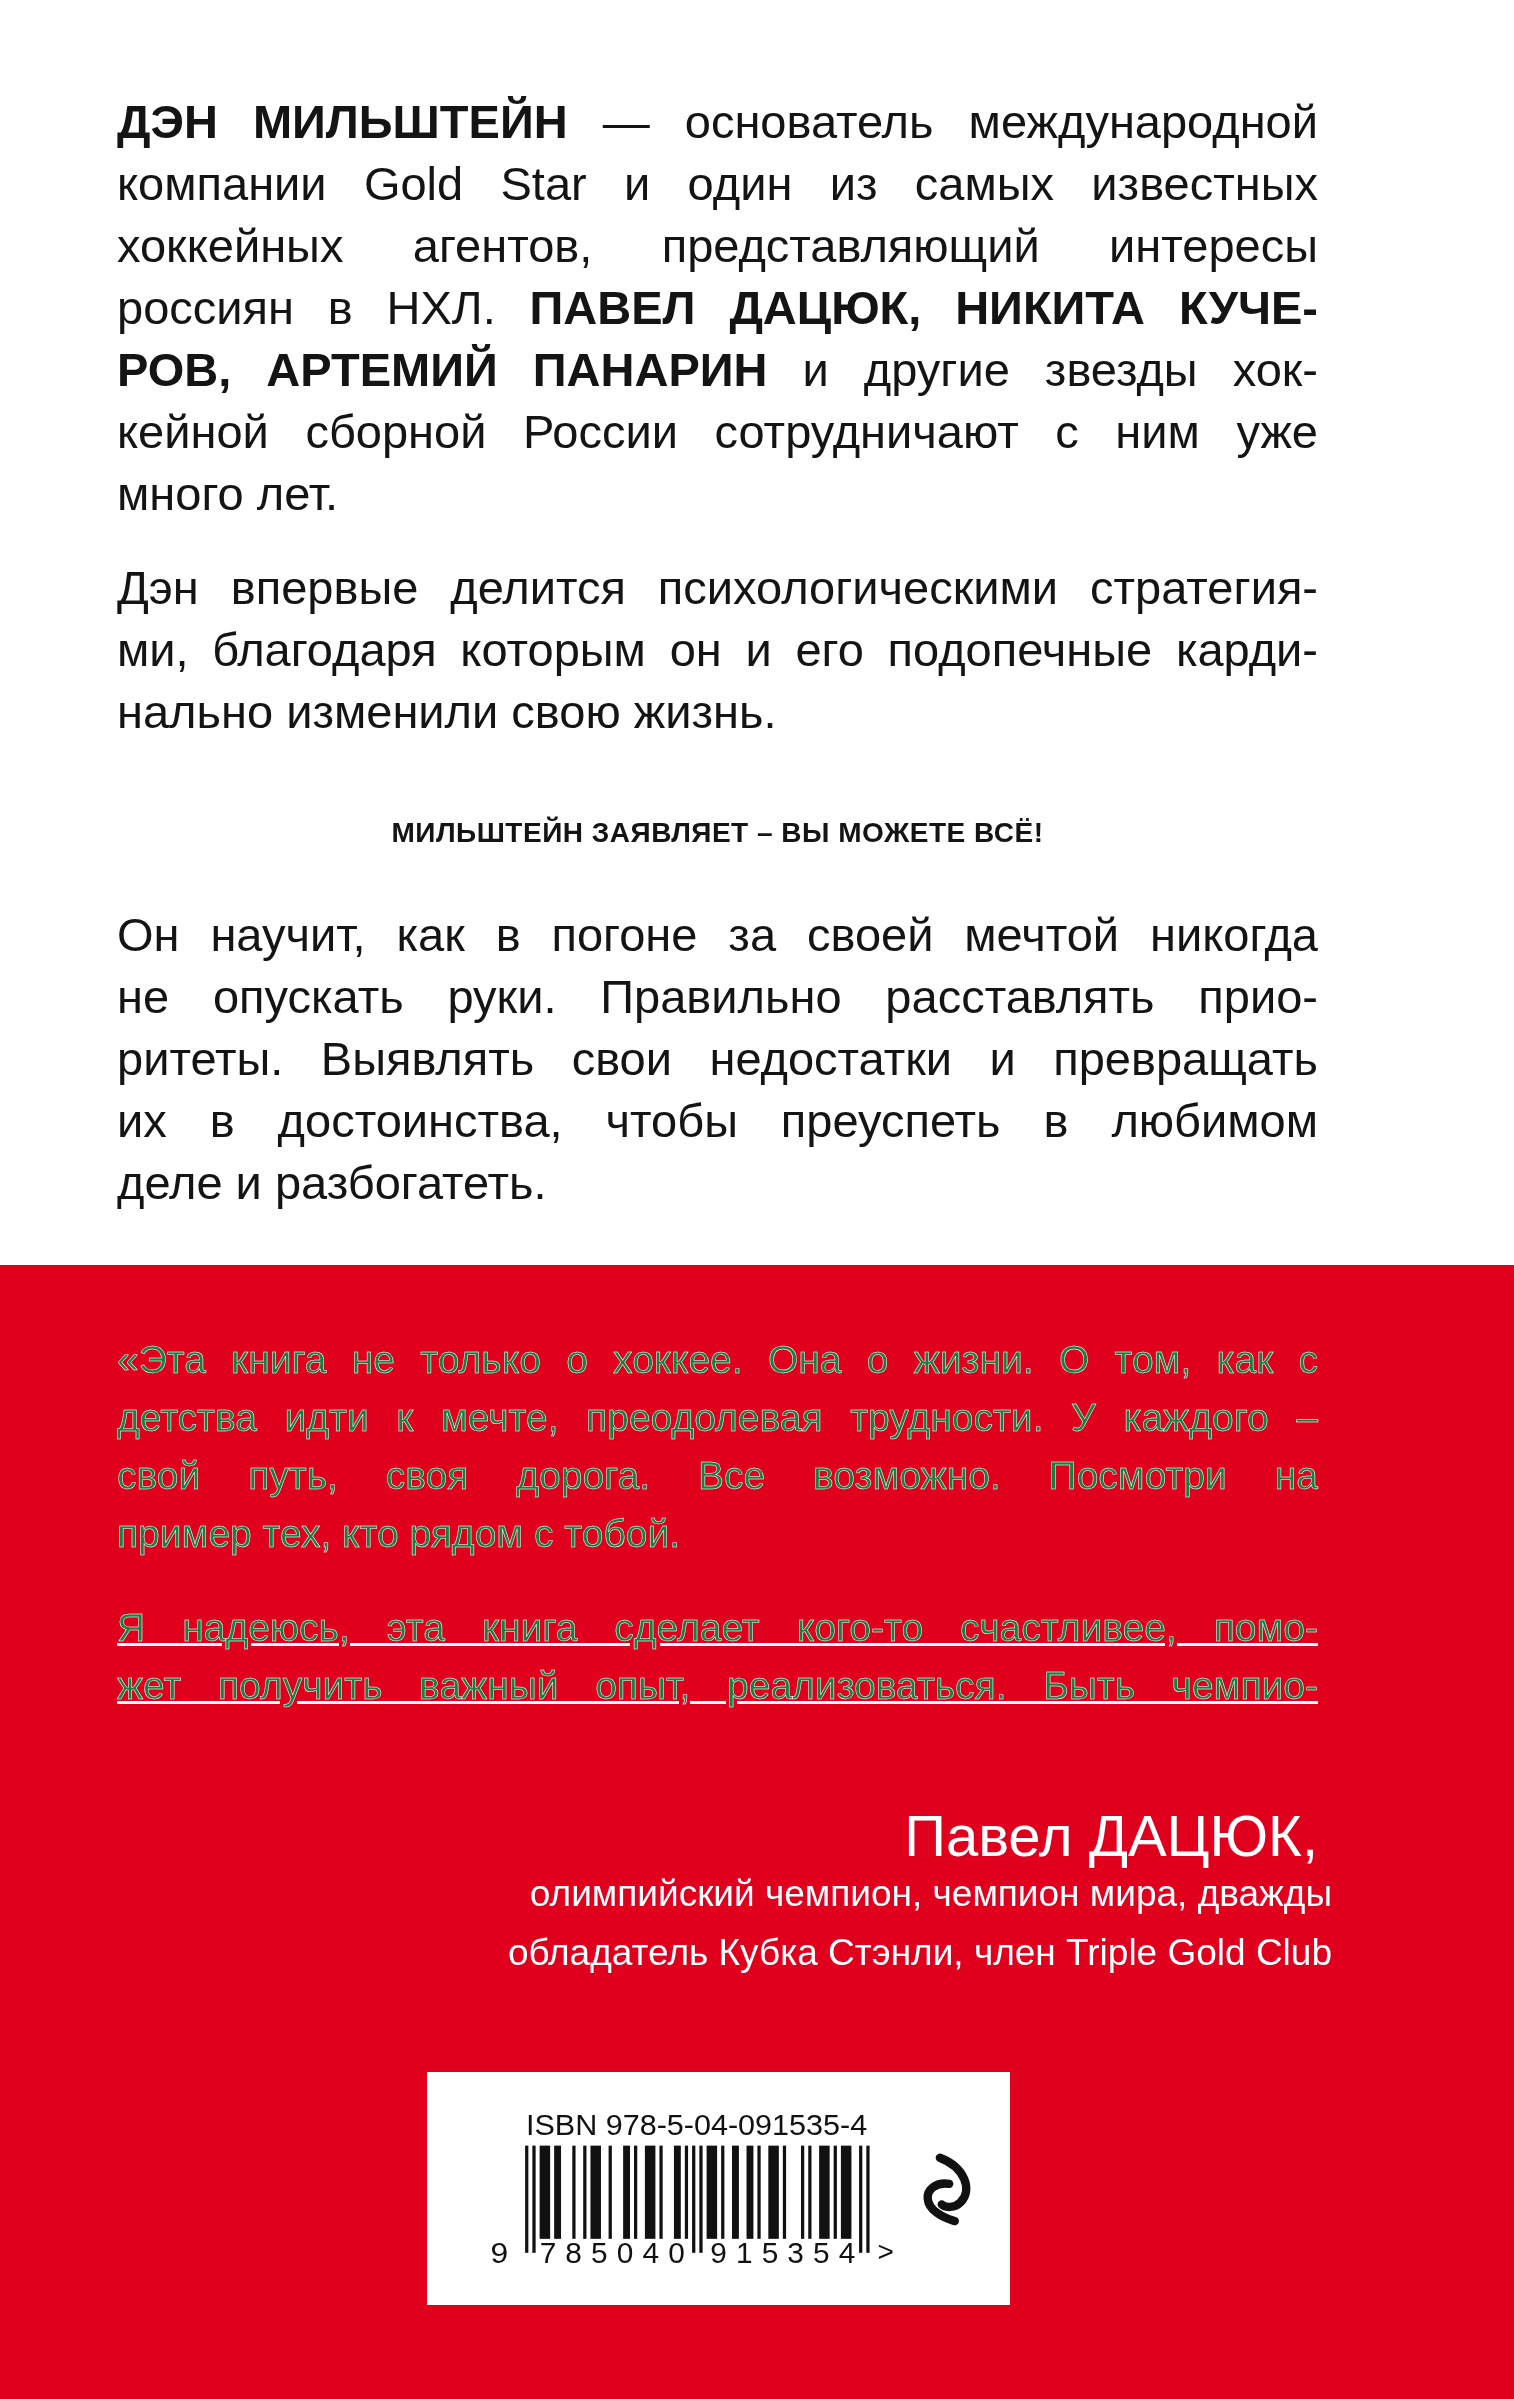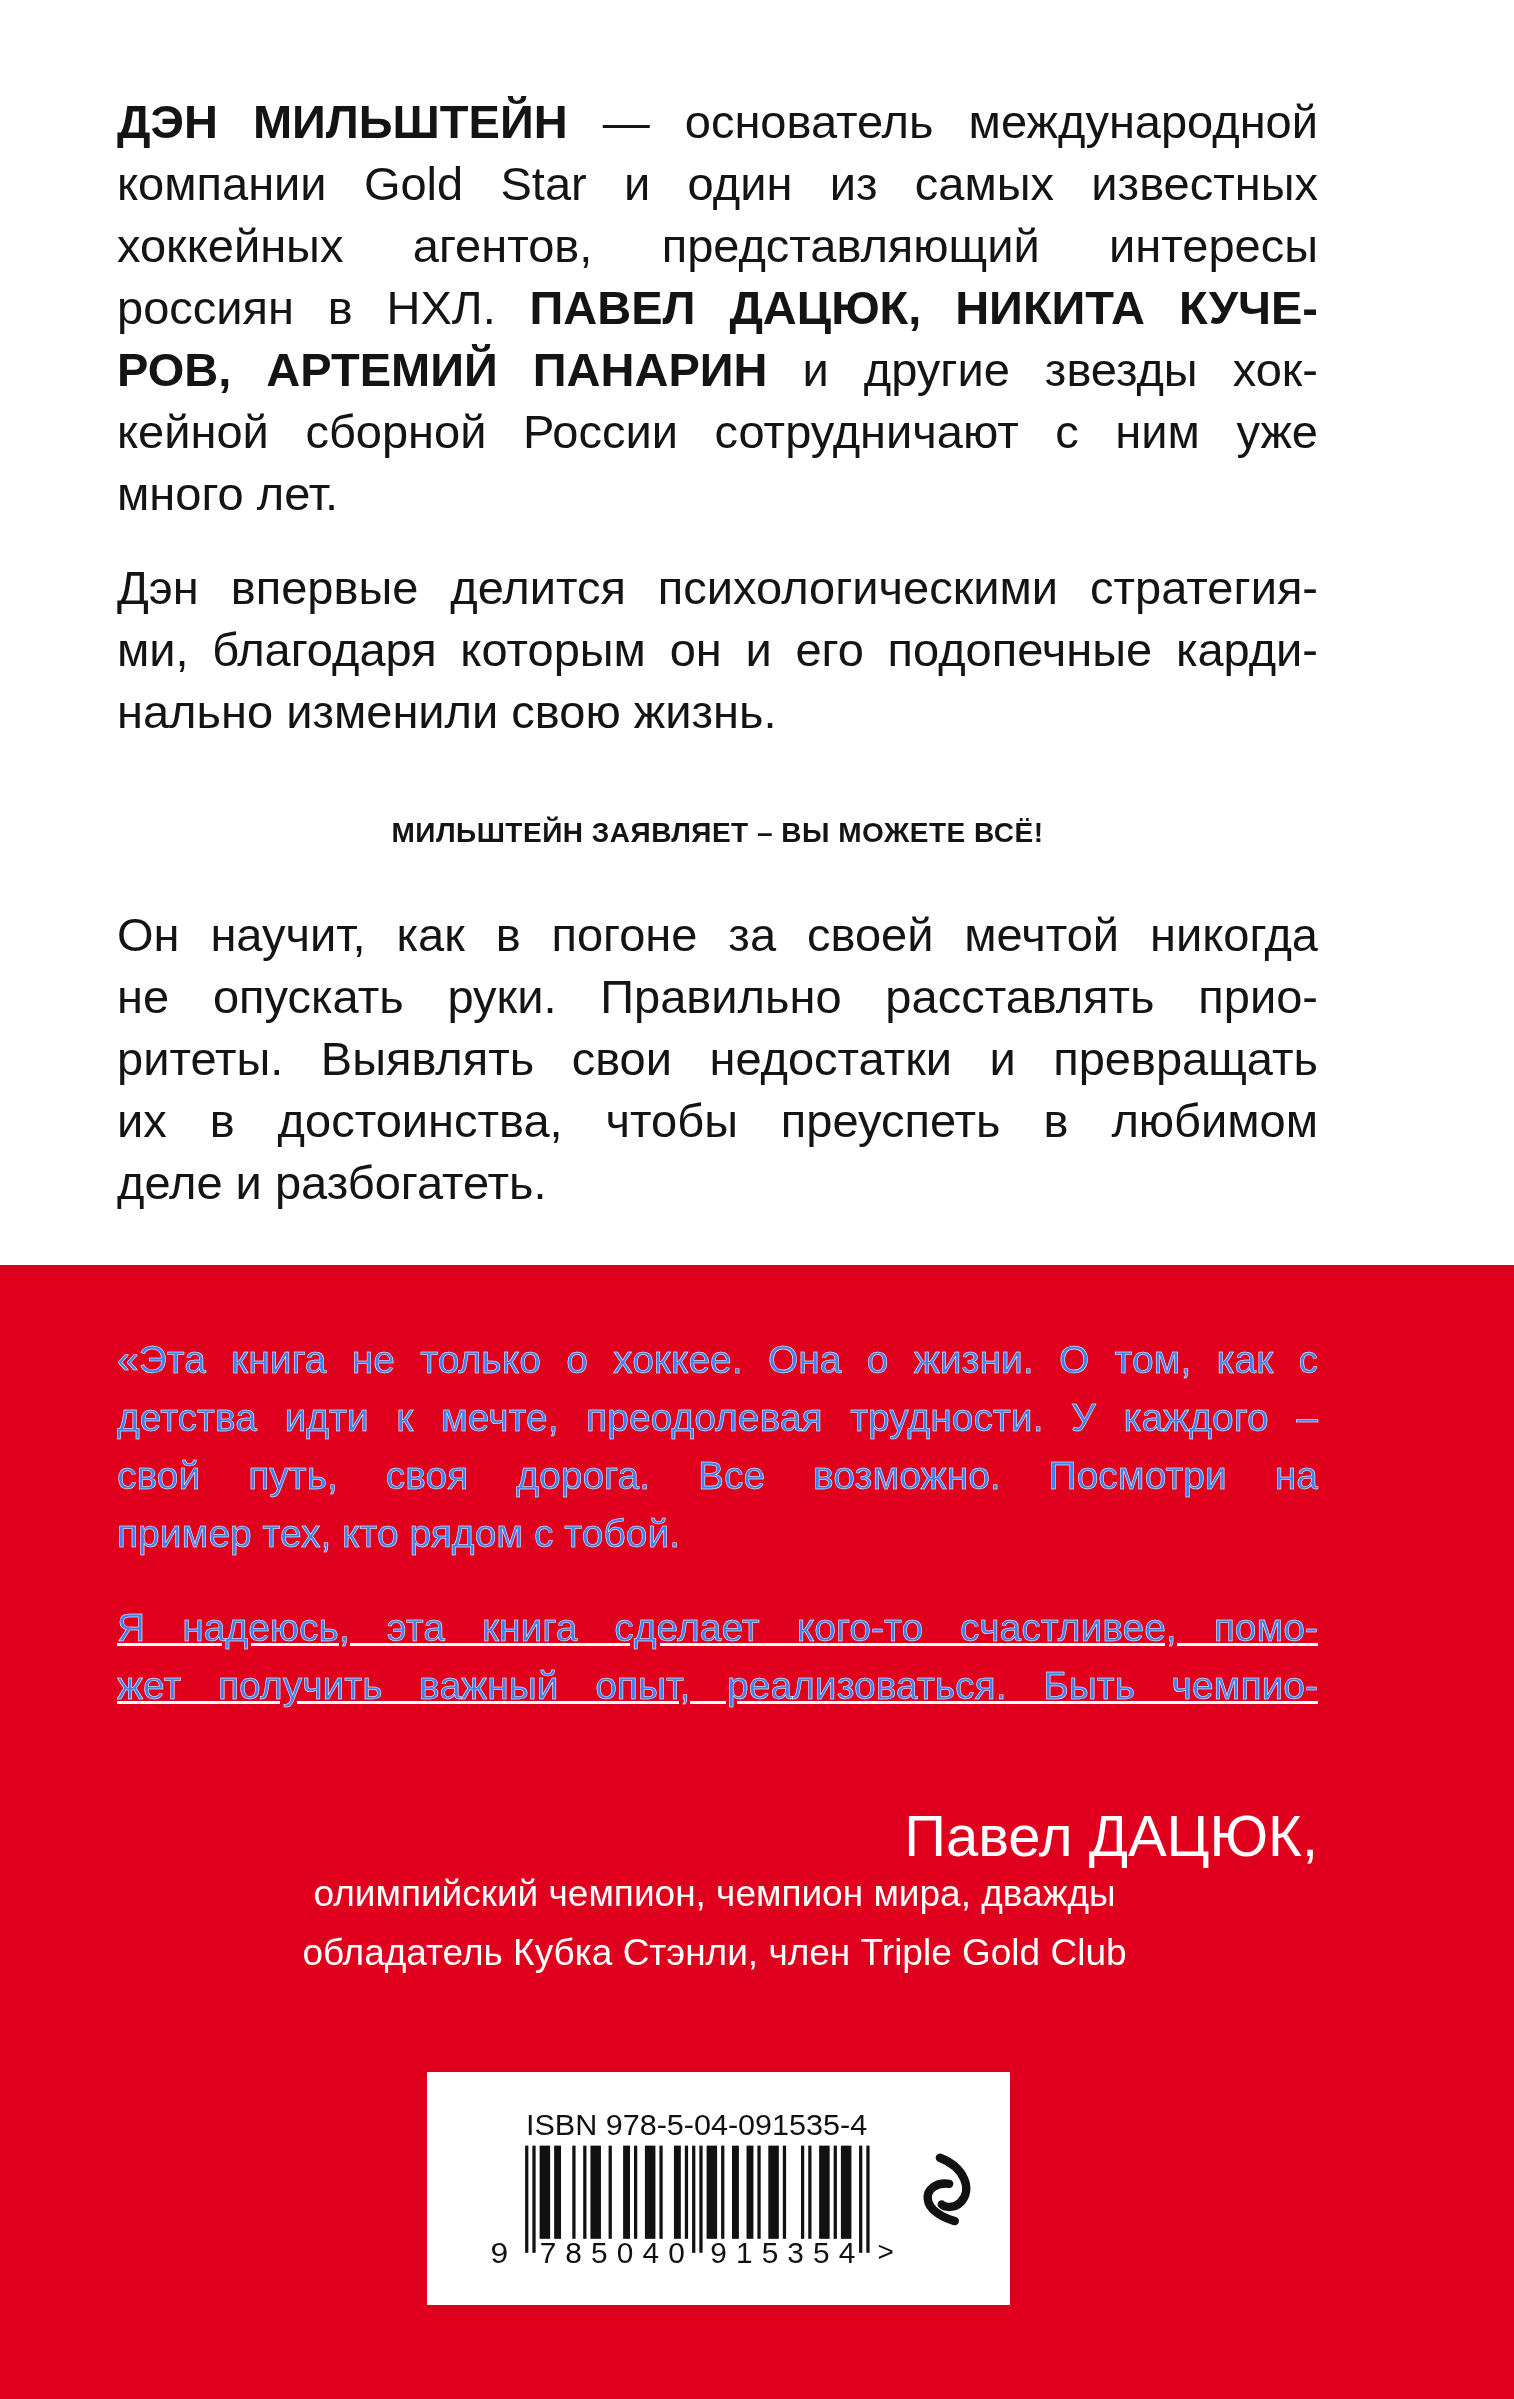--- a/index.html
+++ b/index.html
@@ -9,23 +9,23 @@
     font-family:"Liberation Sans", "DejaVu Sans", sans-serif;
     color:#141414;
   }
   .block { position:absolute; left:117px; width:1201px; }
   .body-text { font-size:47px; line-height:62px; }
   .ln { display:block; white-space:nowrap; }
   .ln.just { text-align:justify; text-align-last:justify; white-space:normal; }
   .b { font-weight:bold; }
   .heading { font-size:28px; line-height:62px; font-weight:bold; text-align:center; letter-spacing:0.5px; }
   .red-band { position:absolute; left:0; top:1265px; width:1515px; height:1135px; background:#E0001E; }
-  .quote { color:#3b82f6; font-size:39px; line-height:58px; -webkit-text-stroke:0.5px #ffffff; }
+  .quote { color:#15803d; font-size:39px; line-height:58px; -webkit-text-stroke:0.5px #ffffff; }
   .attr-name { position:absolute; left:117px; width:1201px; top:1808px; text-align:right; color:#fff; font-size:58px; line-height:56px; }
-  .attr-lines { position:absolute; left:114px; width:1201px; top:1864px; text-align:center; color:#fff; font-size:37px; line-height:59px; }
+  .attr-lines { position:absolute; left:131px; width:1201px; top:1864px; text-align:right; color:#fff; font-size:37px; line-height:59px; }
   .attr-lines .ln { white-space:nowrap; }
   .barcode-box { position:absolute; left:427px; top:2072px; width:583px; height:233px; background:#ffffff;text-align:right; }
   .barcode-box svg { position:absolute; left:0; top:0; }
 </style>
 </head>
 <body>
 
 <div class="block body-text" style="top:91px;">
   <span class="ln just"><b class="b">ДЭН МИЛЬШТЕЙН</b><span> — основатель международной</span></span>
   <span class="ln just"><span>компании   Gold Star и один из самых известных</span></span>

